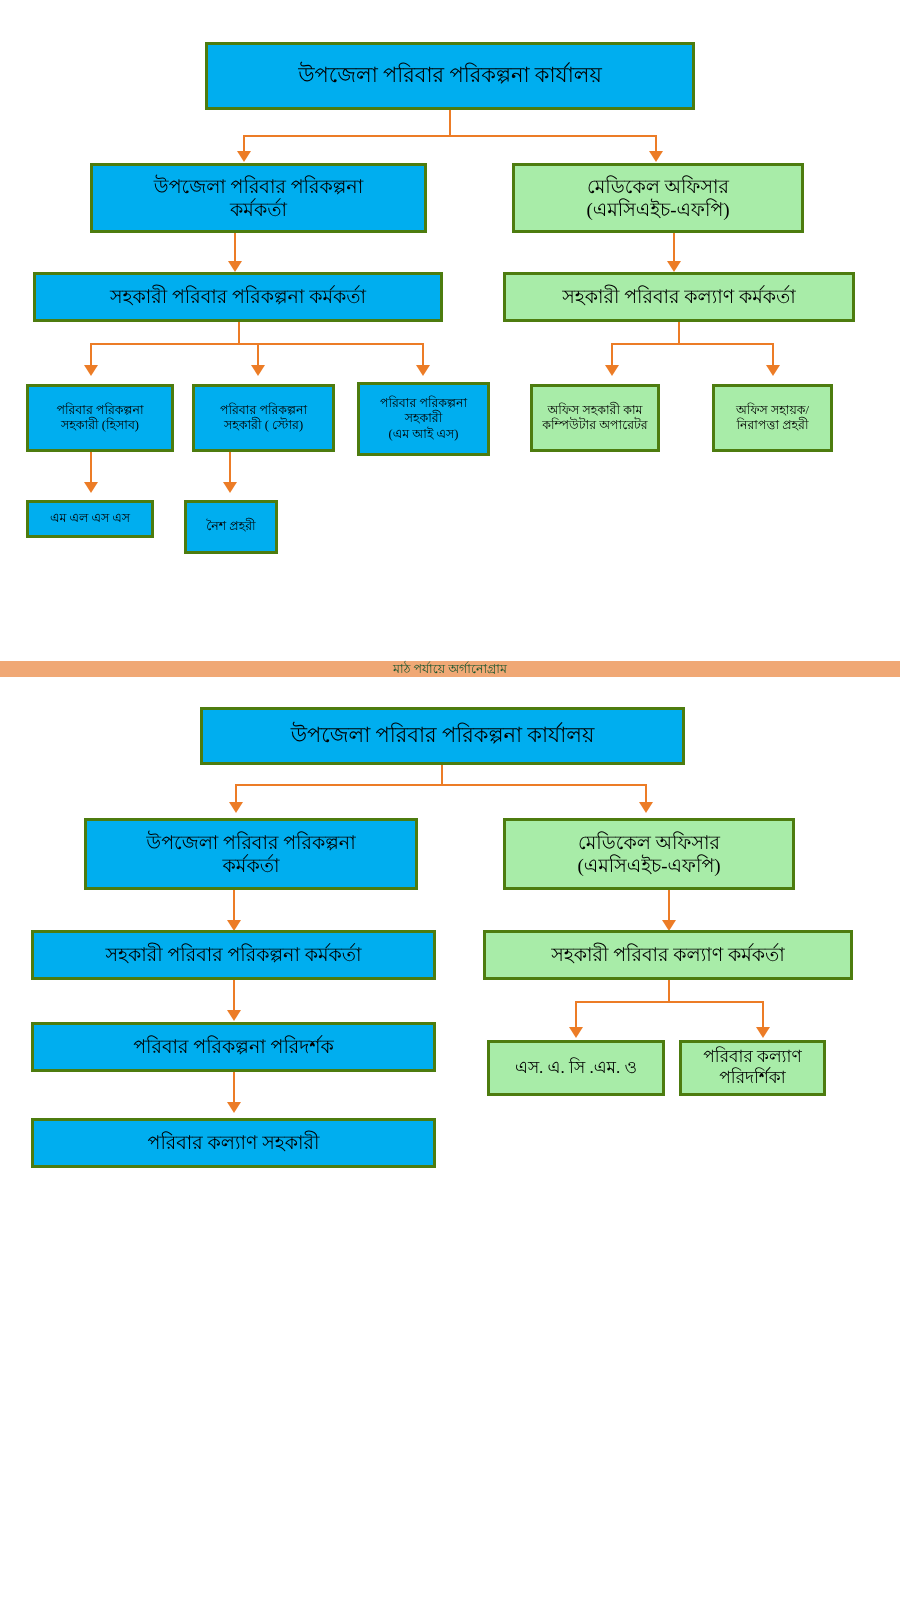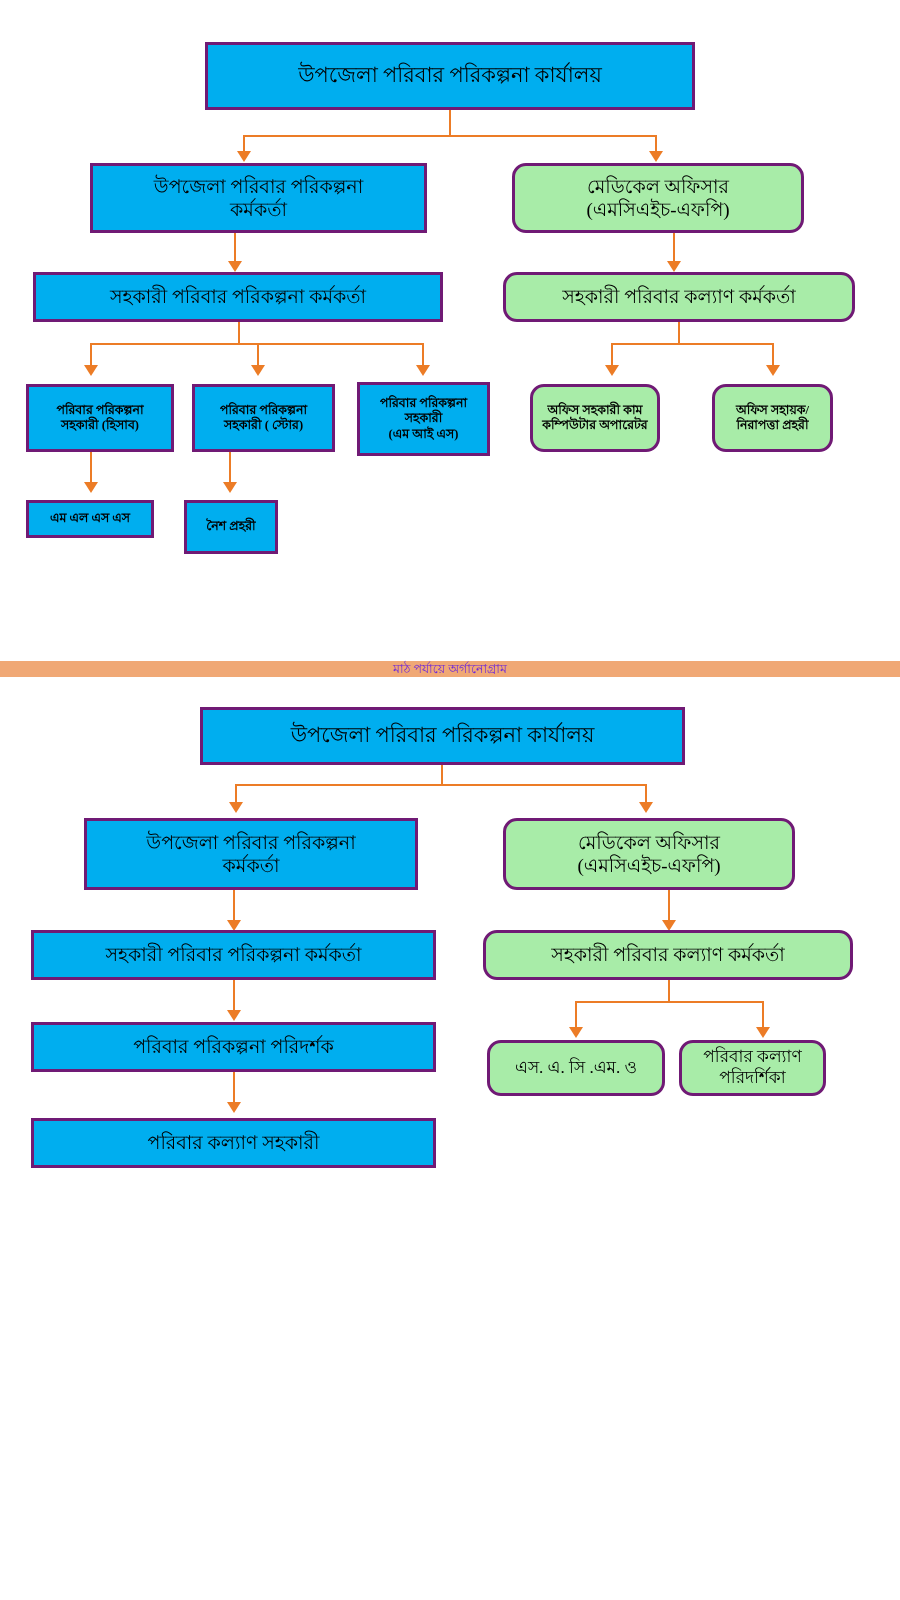--- a/index.html
+++ b/index.html
@@ -19,37 +19,37 @@
     position: absolute;
     left: 0;
     top: 0;
     width: 900px;
   }
 
   
   .node {
     position: absolute;
     box-sizing: border-box;
-    border: 3px solid #701a75;
+    border: 3px solid #4d7c0f;
     display: flex;
     align-items: center;
     justify-content: center;
     text-align: center;
     color: #000000;
     line-height: 1.22;
     padding: 2px 4px;
     white-space: pre-line;
   }
   .node.blue  { background: #00aeef; }
-  .node.green { background: #a8eca8; border-radius: 14px; }
+  .node.green { background: #a8eca8; }
 
   .t-xl { font-size: 21px; }
   .t-lg { font-size: 19px; }
   .t-md { font-size: 17px; }
-  .t-sm { font-size: 12.5px; font-weight: bold; }
+  .t-sm { font-size: 12.5px; }
 
   
   .vline, .hline {
     position: absolute;
     background: #ec7c26;
   }
   .vline { width: 2px; }
   .hline { height: 2px; }
 
   .arrow {
@@ -60,21 +60,21 @@
     border-right: 7px solid transparent;
     border-top: 11px solid #ec7c26;
   }
 
   
   .banner {
     position: absolute;
     left: 0;
     width: 900px;
     background: #f0a875;
-    color: #6d28d9;
+    color: #14532d;
     font-size: 12.5px;
     text-align: center;
     line-height: 16px;
   }
 </style>
 </head>
 <body>
 
 <div class="chart">
 

